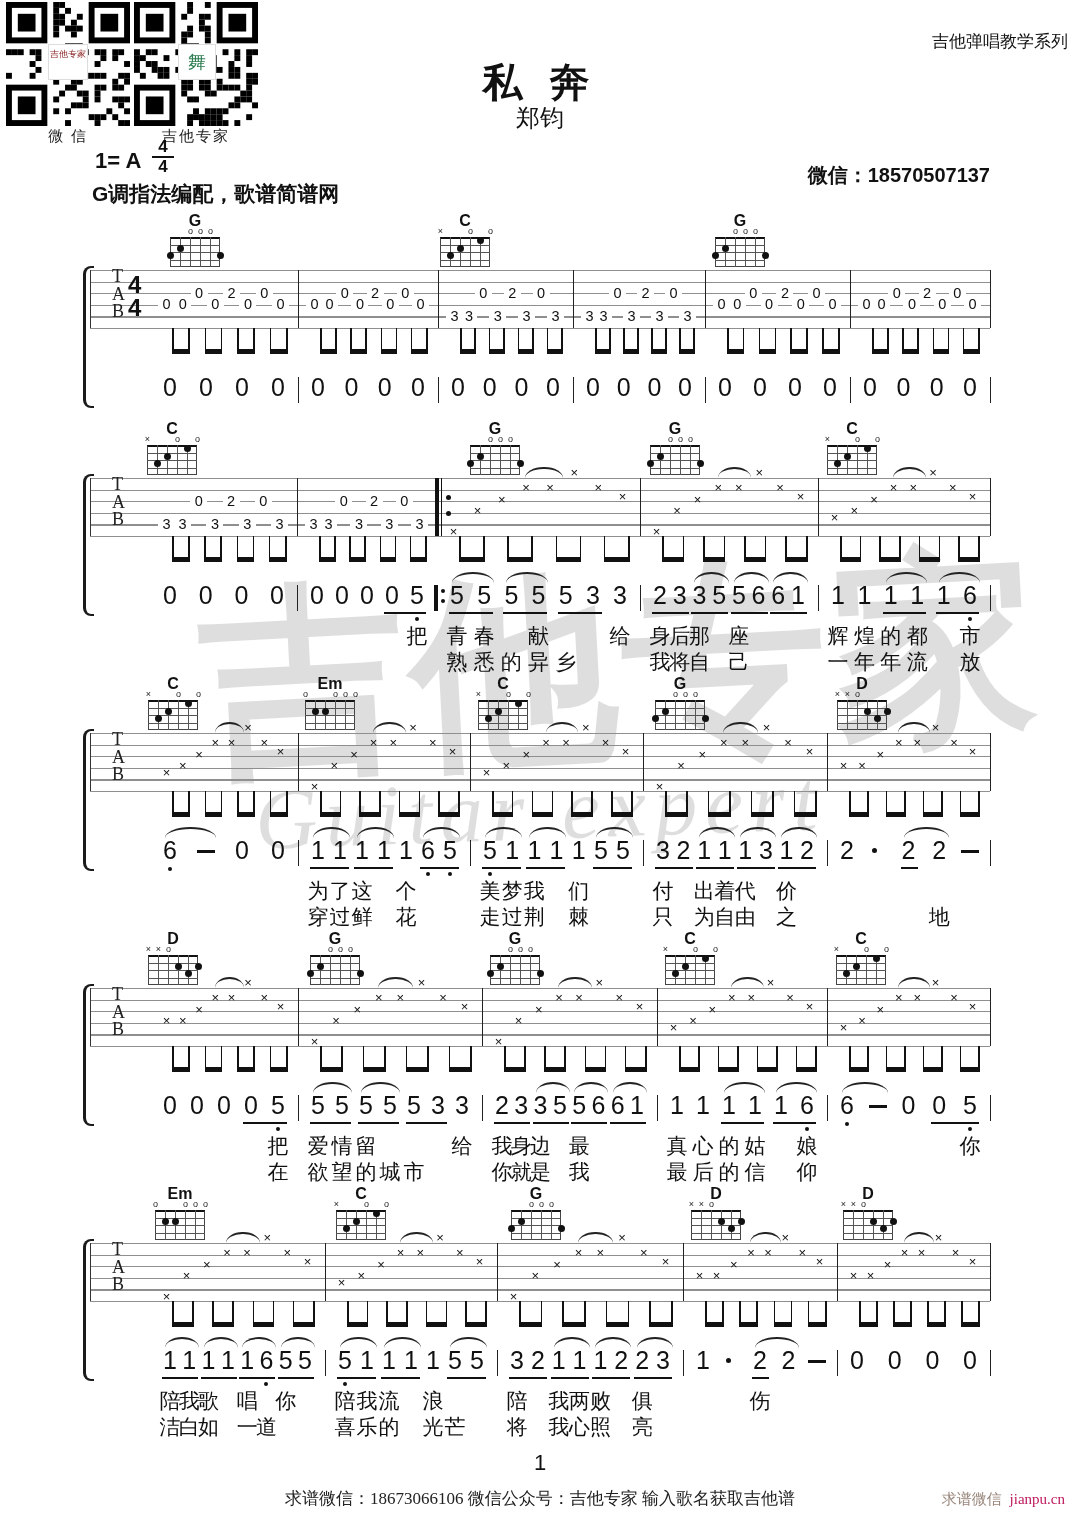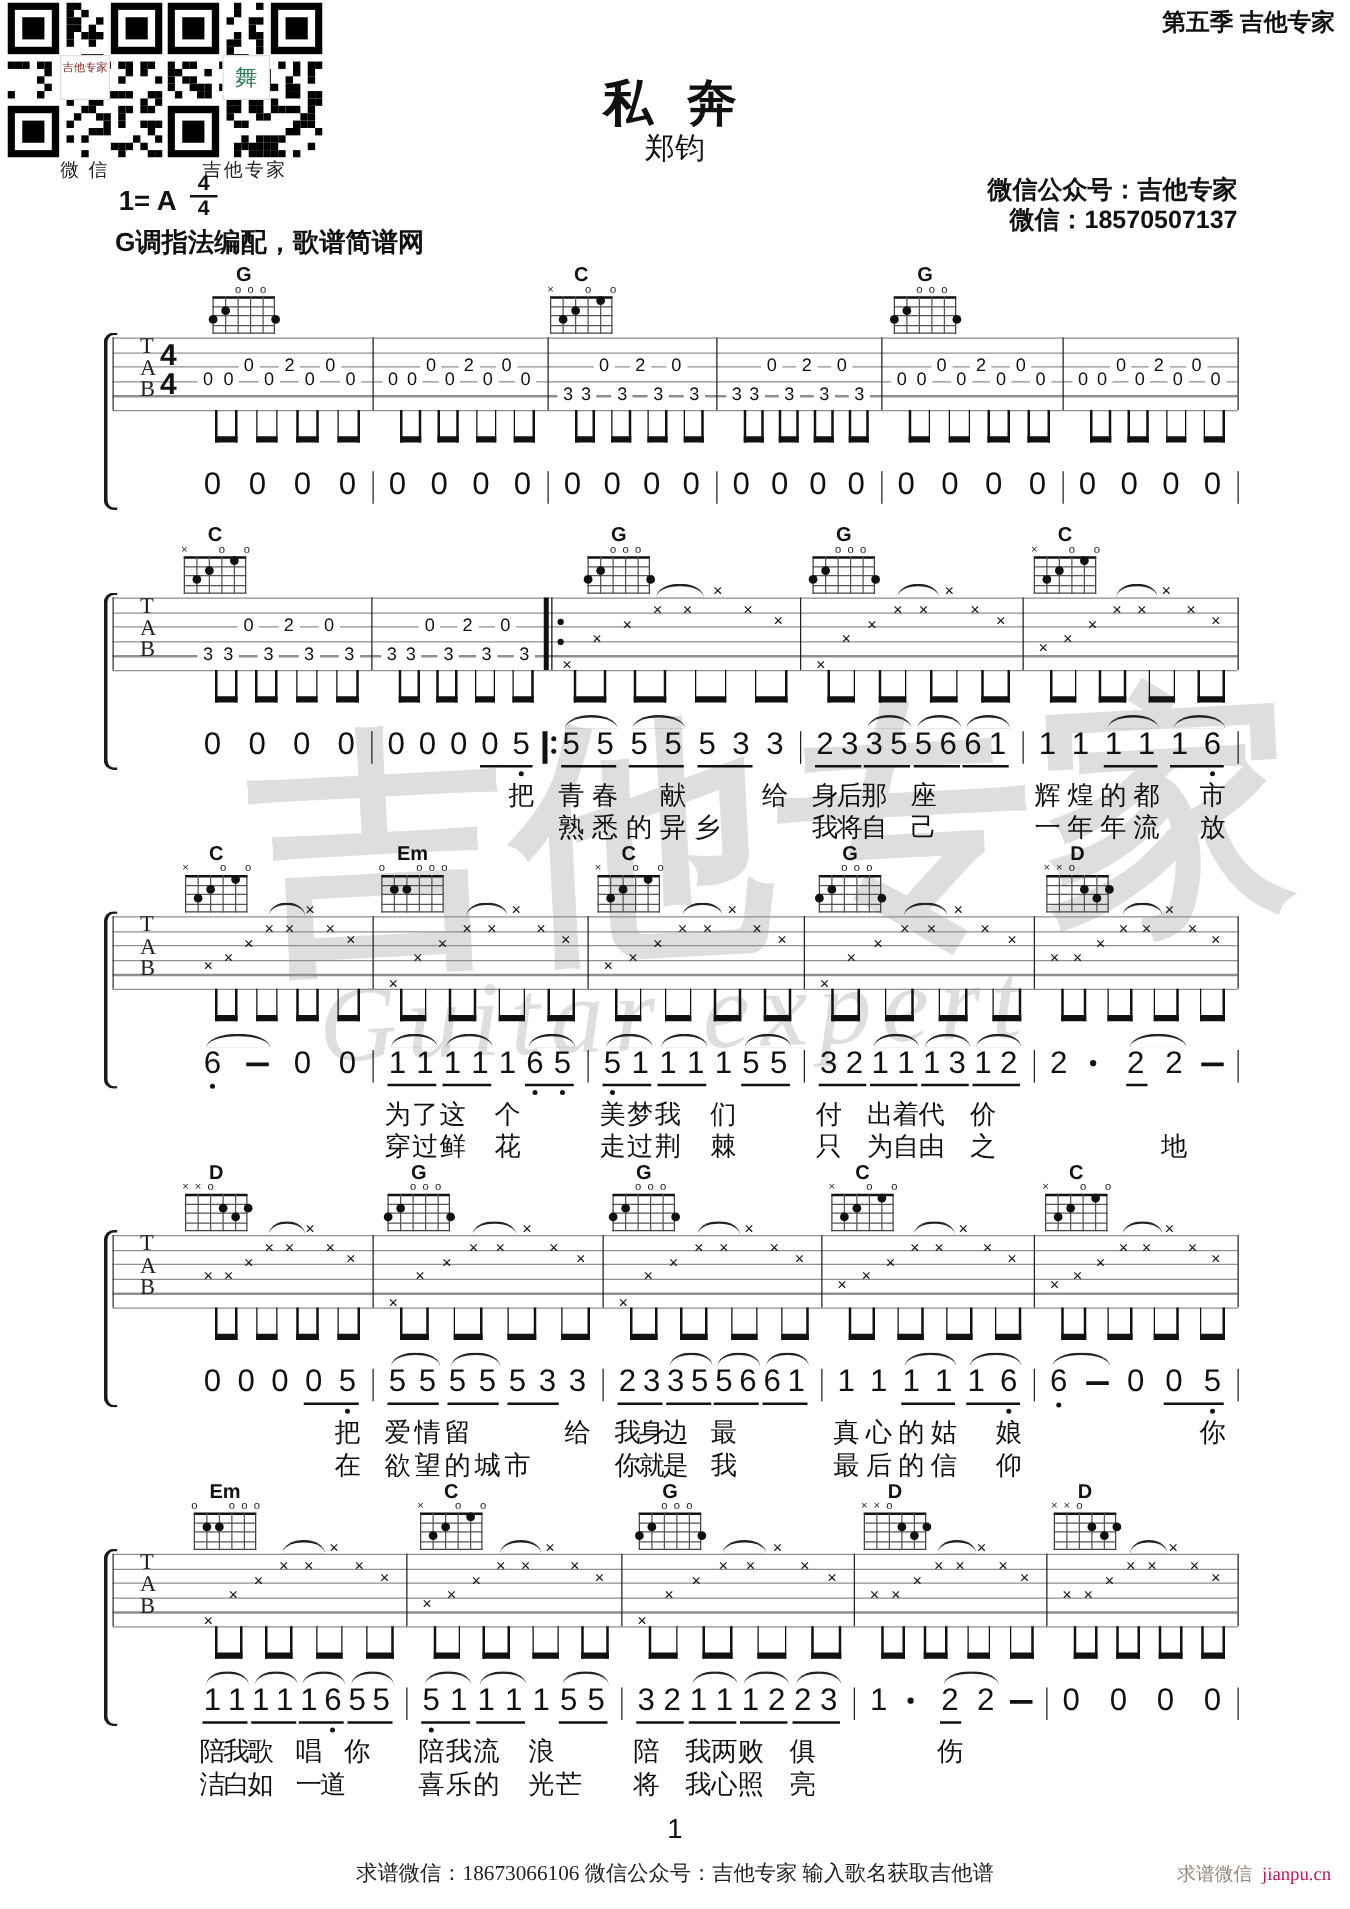--- a/index.html
+++ b/index.html
@@ -266,35 +266,34 @@
     </svg>
   <div class="abs" style="left:48px;top:44px;width:40px;height:36px;background:#fff;border:1px solid #ddd;
        font-size:9px;color:#8a2020;text-align:center;line-height:11px;padding-top:4px;box-sizing:border-box;font-family:'Liberation Serif',serif;">
     <span>吉他专家</span></div>
   <div class="abs" style="left:178px;top:44px;width:38px;height:36px;background:#fff;border:1px solid #ddd;
        font-size:18px;color:#2e7d52;text-align:center;line-height:34px;box-sizing:border-box;font-family:'Liberation Serif',serif;">
     <span>舞</span></div>
   <div class="qr-label" style="left:6px;width:124px;">微 信</div>
   <div class="qr-label" style="left:134px;width:124px;">吉他专家</div>
 
-  <div class="abs" style="left:780px;top:5px;width:288px;text-align:right;font-size:19px;font-weight:700;">第五季 吉他专家</div>
+  <div class="abs" style="left:780px;top:30px;width:288px;text-align:right;font-size:17px;">吉他弹唱教学系列</div>
   <div class="abs" style="left:0;top:102px;width:1080px;text-align:center;font-size:24px;">郑钧</div>
   <div class="abs" style="left:0;top:55px;width:1080px;text-align:center;font-size:40px;font-weight:700;letter-spacing:8px;">私 奔</div>
 
   <div class="abs" style="left:95px;top:148px;font-size:22px;font-weight:600;">
     <span>1= A</span>
   </div>
   <div class="abs" style="left:152px;top:138px;width:22px;text-align:center;">
     <div style="font-size:17px;font-weight:700;line-height:17px;">4</div>
     <div class="fracbar" style="left:0;top:18px;"></div>
     <div style="font-size:17px;font-weight:700;line-height:17px;margin-top:3px;">4</div>
   </div>
   <div class="abs" style="left:92px;top:180px;font-size:21px;font-weight:700;">G调指法编配，歌谱简谱网</div>
 
-  <div class="abs" style="left:600px;top:138px;width:390px;text-align:right;font-size:20px;font-weight:700;">微信公众号：吉他专家</div>
   <div class="abs" style="left:600px;top:162px;width:390px;text-align:right;font-size:20px;font-weight:700;">微信：18570507137</div>
 
   <div id="score" class="abs" style="left:0;top:0;width:1080px;height:1527px;">
       <div class="abs" style="left: 83px; top: 266px; width: 8px; height: 138px; border-left: 3px solid rgb(27, 27, 27); border-top: 2.5px solid rgb(27, 27, 27); border-bottom: 2.5px solid rgb(27, 27, 27); border-radius: 8px 0px 0px 8px;"></div>
       <div class="abs" style="left: 90px; top: 270px; width: 900px; height: 1.2px; background: rgb(143, 143, 143);"></div>
       <div class="abs" style="left: 90px; top: 281.6px; width: 900px; height: 1.2px; background: rgb(143, 143, 143);"></div>
       <div class="abs" style="left: 90px; top: 293.2px; width: 900px; height: 1.2px; background: rgb(143, 143, 143);"></div>
       <div class="abs" style="left: 90px; top: 304.8px; width: 900px; height: 1.2px; background: rgb(143, 143, 143);"></div>
       <div class="abs" style="left: 90px; top: 316.4px; width: 900px; height: 1.2px; background: rgb(143, 143, 143);"></div>
       <div class="abs" style="left: 90px; top: 328px; width: 900px; height: 1.2px; background: rgb(143, 143, 143);"></div>

